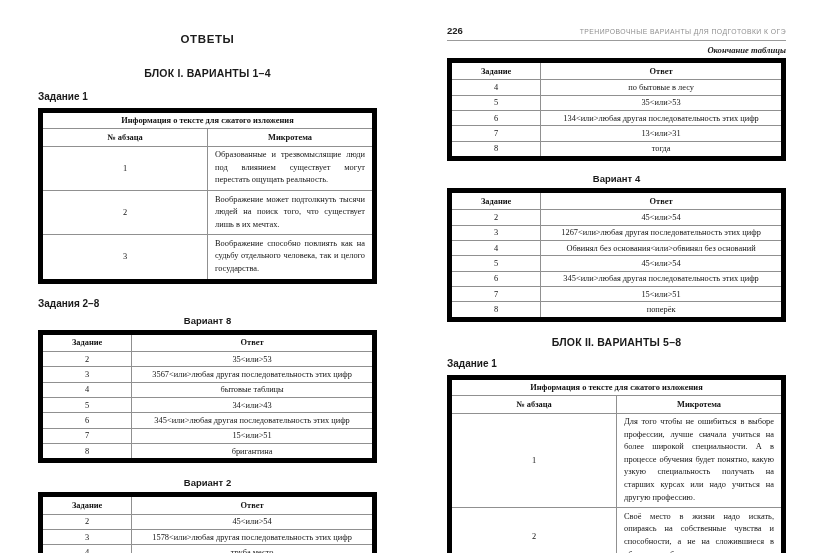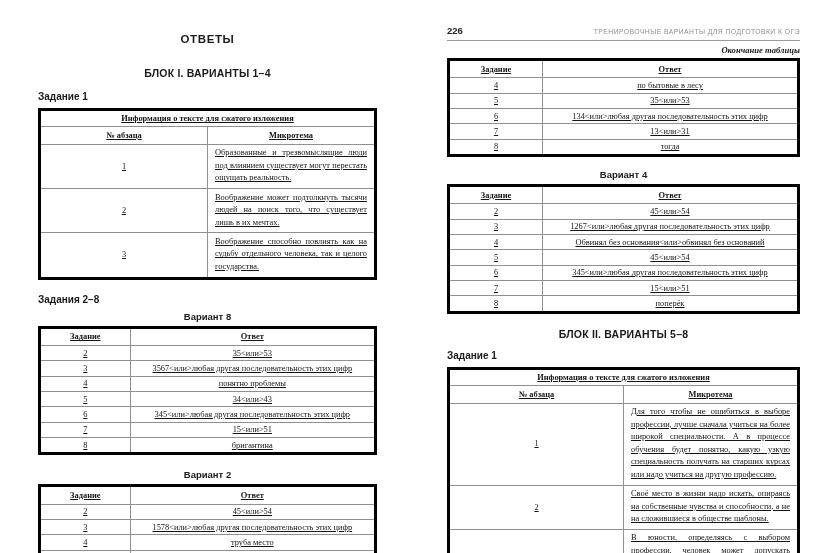--- a/index.html
+++ b/index.html
@@ -1,38 +1,38 @@
 <!DOCTYPE html>
 <html lang="ru"><head>
 <meta charset="utf-8">
 <style>
   html, body { margin:0; padding:0; background:#ffffff; }
   body { width:820px; height:553px; overflow:hidden;
          font-family:"Liberation Serif", serif; color:#1a1a1a; }
   .spread { display:flex; width:820px; height:553px; }
   .page { box-sizing:border-box; overflow:hidden; background:#fff; }
   .page-left  { width:410px; padding:33px 33px 0 38px; }
-  .page-right { width:410px; padding:25px 20px 0 37px; }
+  .page-right { width:410px; padding:25px 34px 0 37px; }
 
   
   .h-title   { font:bold 11.5px "Liberation Sans", sans-serif; text-align:center;
                letter-spacing:.6px; color:#1c1c1c; margin:0 0 22px 0; }
   .h-block   { font:bold 10.5px "Liberation Sans", sans-serif; text-align:center;
                letter-spacing:.2px; margin:0 0 12px 0; }
   .h-task    { font:bold 10px "Liberation Sans", sans-serif; text-align:left;
                margin:0 0 6px 0; }
   .h-variant { font:bold 9.5px "Liberation Sans", sans-serif; text-align:center;
                margin:0 0 4px 0; }
   .mt-sec  { margin-top:14px; }
   .mt-sec2 { margin-top:12px; }
 
   
   table { width:100%; border-collapse:collapse; table-layout:fixed;
           font:8.4px/1.35 "Liberation Serif", serif; color:#141414;
-          border:3px solid #000000;text-decoration:underline; }
+          border:5px solid #000000; }
   th, td { border:1px solid #909090; }
   th { font-weight:bold; text-align:center; padding:2.5px 4px; }
   .tbl-title th { padding:2px 4px; }
   .col-num { width:24%; }
   td.c-num  { text-align:center; vertical-align:middle; padding:1.5px 3px; }
   td.c-ans  { text-align:center; padding:1.5px 4px; }
   td.c-text { text-align:justify; padding:2.5px 7px 3px 7px; line-height:1.5; }
 
   
   .rp-header { display:flex; justify-content:space-between; align-items:baseline; }
@@ -95,21 +95,21 @@
       <tr>
           <td class="c-num">2</td>
           <td class="c-ans">35&lt;или&gt;53</td>
         </tr>
           <tr>
           <td class="c-num">3</td>
           <td class="c-ans">3567&lt;или&gt;любая другая последовательность этих цифр</td>
         </tr>
           <tr>
           <td class="c-num">4</td>
-          <td class="c-ans">понятно проблемы</td>
+          <td class="c-ans">бытовые таблицы</td>
         </tr>
           <tr>
           <td class="c-num">5</td>
           <td class="c-ans">34&lt;или&gt;43</td>
         </tr>
           <tr>
           <td class="c-num">6</td>
           <td class="c-ans">345&lt;или&gt;любая другая последовательность этих цифр</td>
         </tr>
           <tr>

